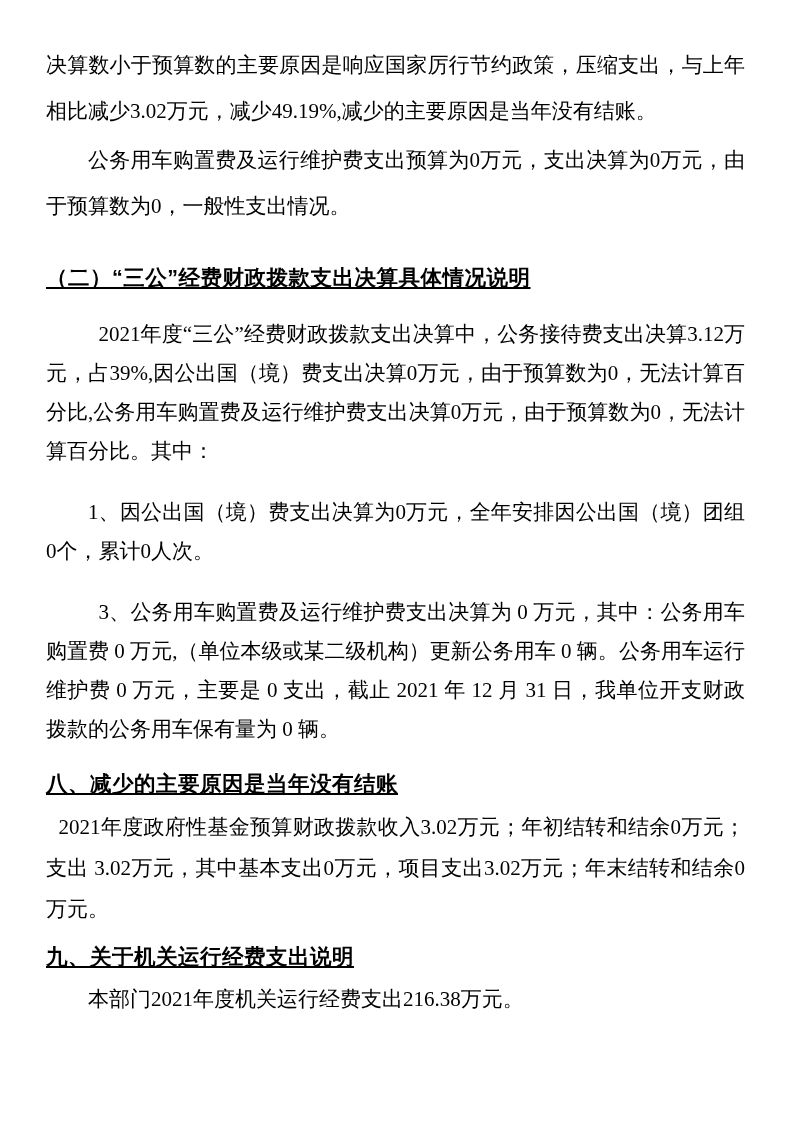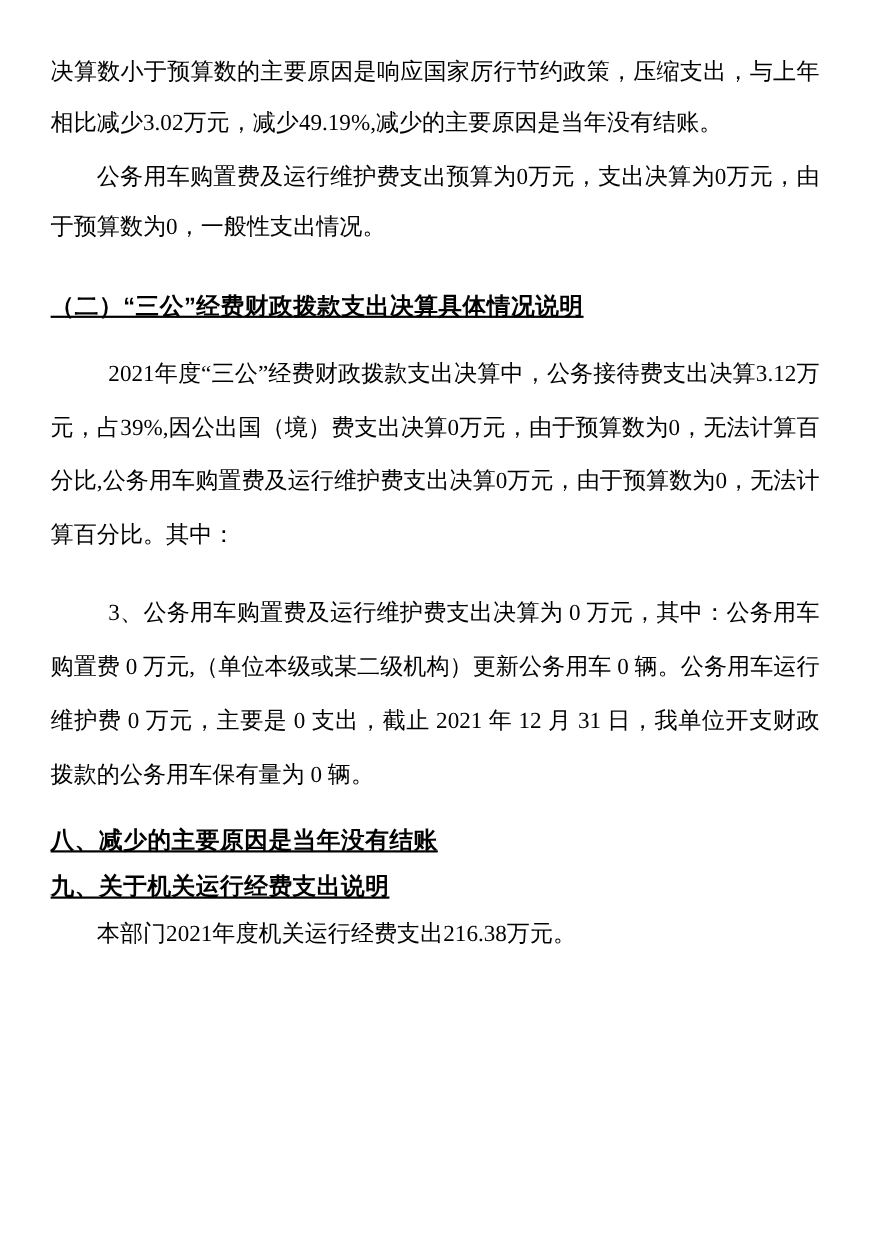--- a/index.html
+++ b/index.html
@@ -14,21 +14,21 @@
     padding: 42px 48px 0 46px;
     overflow: hidden;
     font-family: "Liberation Serif", "DejaVu Serif", serif;
     font-size: 21px;
   }
   p.body {
     text-align: justify;
     line-height: 46px;
     word-break: break-all;
   }
-  p.dense { line-height: 49px; margin-top: 22px; }
+  p.dense { line-height: 39px; margin-top: 22px; }
   p.mid   { line-height: 41px; }
   .ind2  { text-indent: 2em; }
   .ind25 { text-indent: 2.5em; }
   .ind05 { text-indent: 0.6em; }
   h2.head {
     font-family: "Liberation Sans", "DejaVu Sans", sans-serif;
     font-weight: bold;
     font-size: 21.5px;
     line-height: 30px;
     letter-spacing: 0.5px;
@@ -49,25 +49,27 @@
 <div class="page">
 
   <p class="body">决算数小于预算数的主要原因是响应国家厉行节约政策，压缩支出，与上年相比减少3.02万元，减少49.19%,减少的主要原因是当年没有结账。</p>
 
   <p class="body ind2 mt3">公务用车购置费及运行维护费支出预算为0万元，支出决算为0万元，由于预算数为0，一般性支出情况。</p>
 
   <h2 class="head mt34">（二）“三公”经费财政拨款支出决算具体情况说明</h2>
 
   <p class="body dense ind25 mt14">2021年度“三公”经费财政拨款支出决算中，公务接待费支出决算3.12万元，占39%,因公出国（境）费支出决算0万元，由于预算数为0，无法计算百分比,公务用车购置费及运行维护费支出决算0万元，由于预算数为0，无法计算百分比。其中：</p>
 
+  <p class="body dense ind2">1、因公出国（境）费支出决算为0万元，全年安排因公出国（境）团组0个，累计0人次。</p>
 
 
   <p class="body dense ind25">3、公务用车购置费及运行维护费支出决算为 0 万元，其中：公务用车购置费 0 万元,（单位本级或某二级机构）更新公务用车 0 辆。公务用车运行维护费 0 万元，主要是 0 支出，截止 2021 年 12 月 31 日，我单位开支财政拨款的公务用车保有量为 0 辆。</p>
 
   <h2 class="head mt20">八、减少的主要原因是当年没有结账</h2>
 
+  <p class="body mid ind05 mt8">2021年度政府性基金预算财政拨款收入3.02万元；年初结转和结余0万元；支出 3.02万元，其中基本支出0万元，项目支出3.02万元；年末结转和结余0万元。</p>
 
   <h2 class="head mt12">九、关于机关运行经费支出说明</h2>
 
   <p class="body ind2 mt4">本部门2021年度机关运行经费支出216.38万元。</p>
 
 
 </div>
 
 </body></html>

